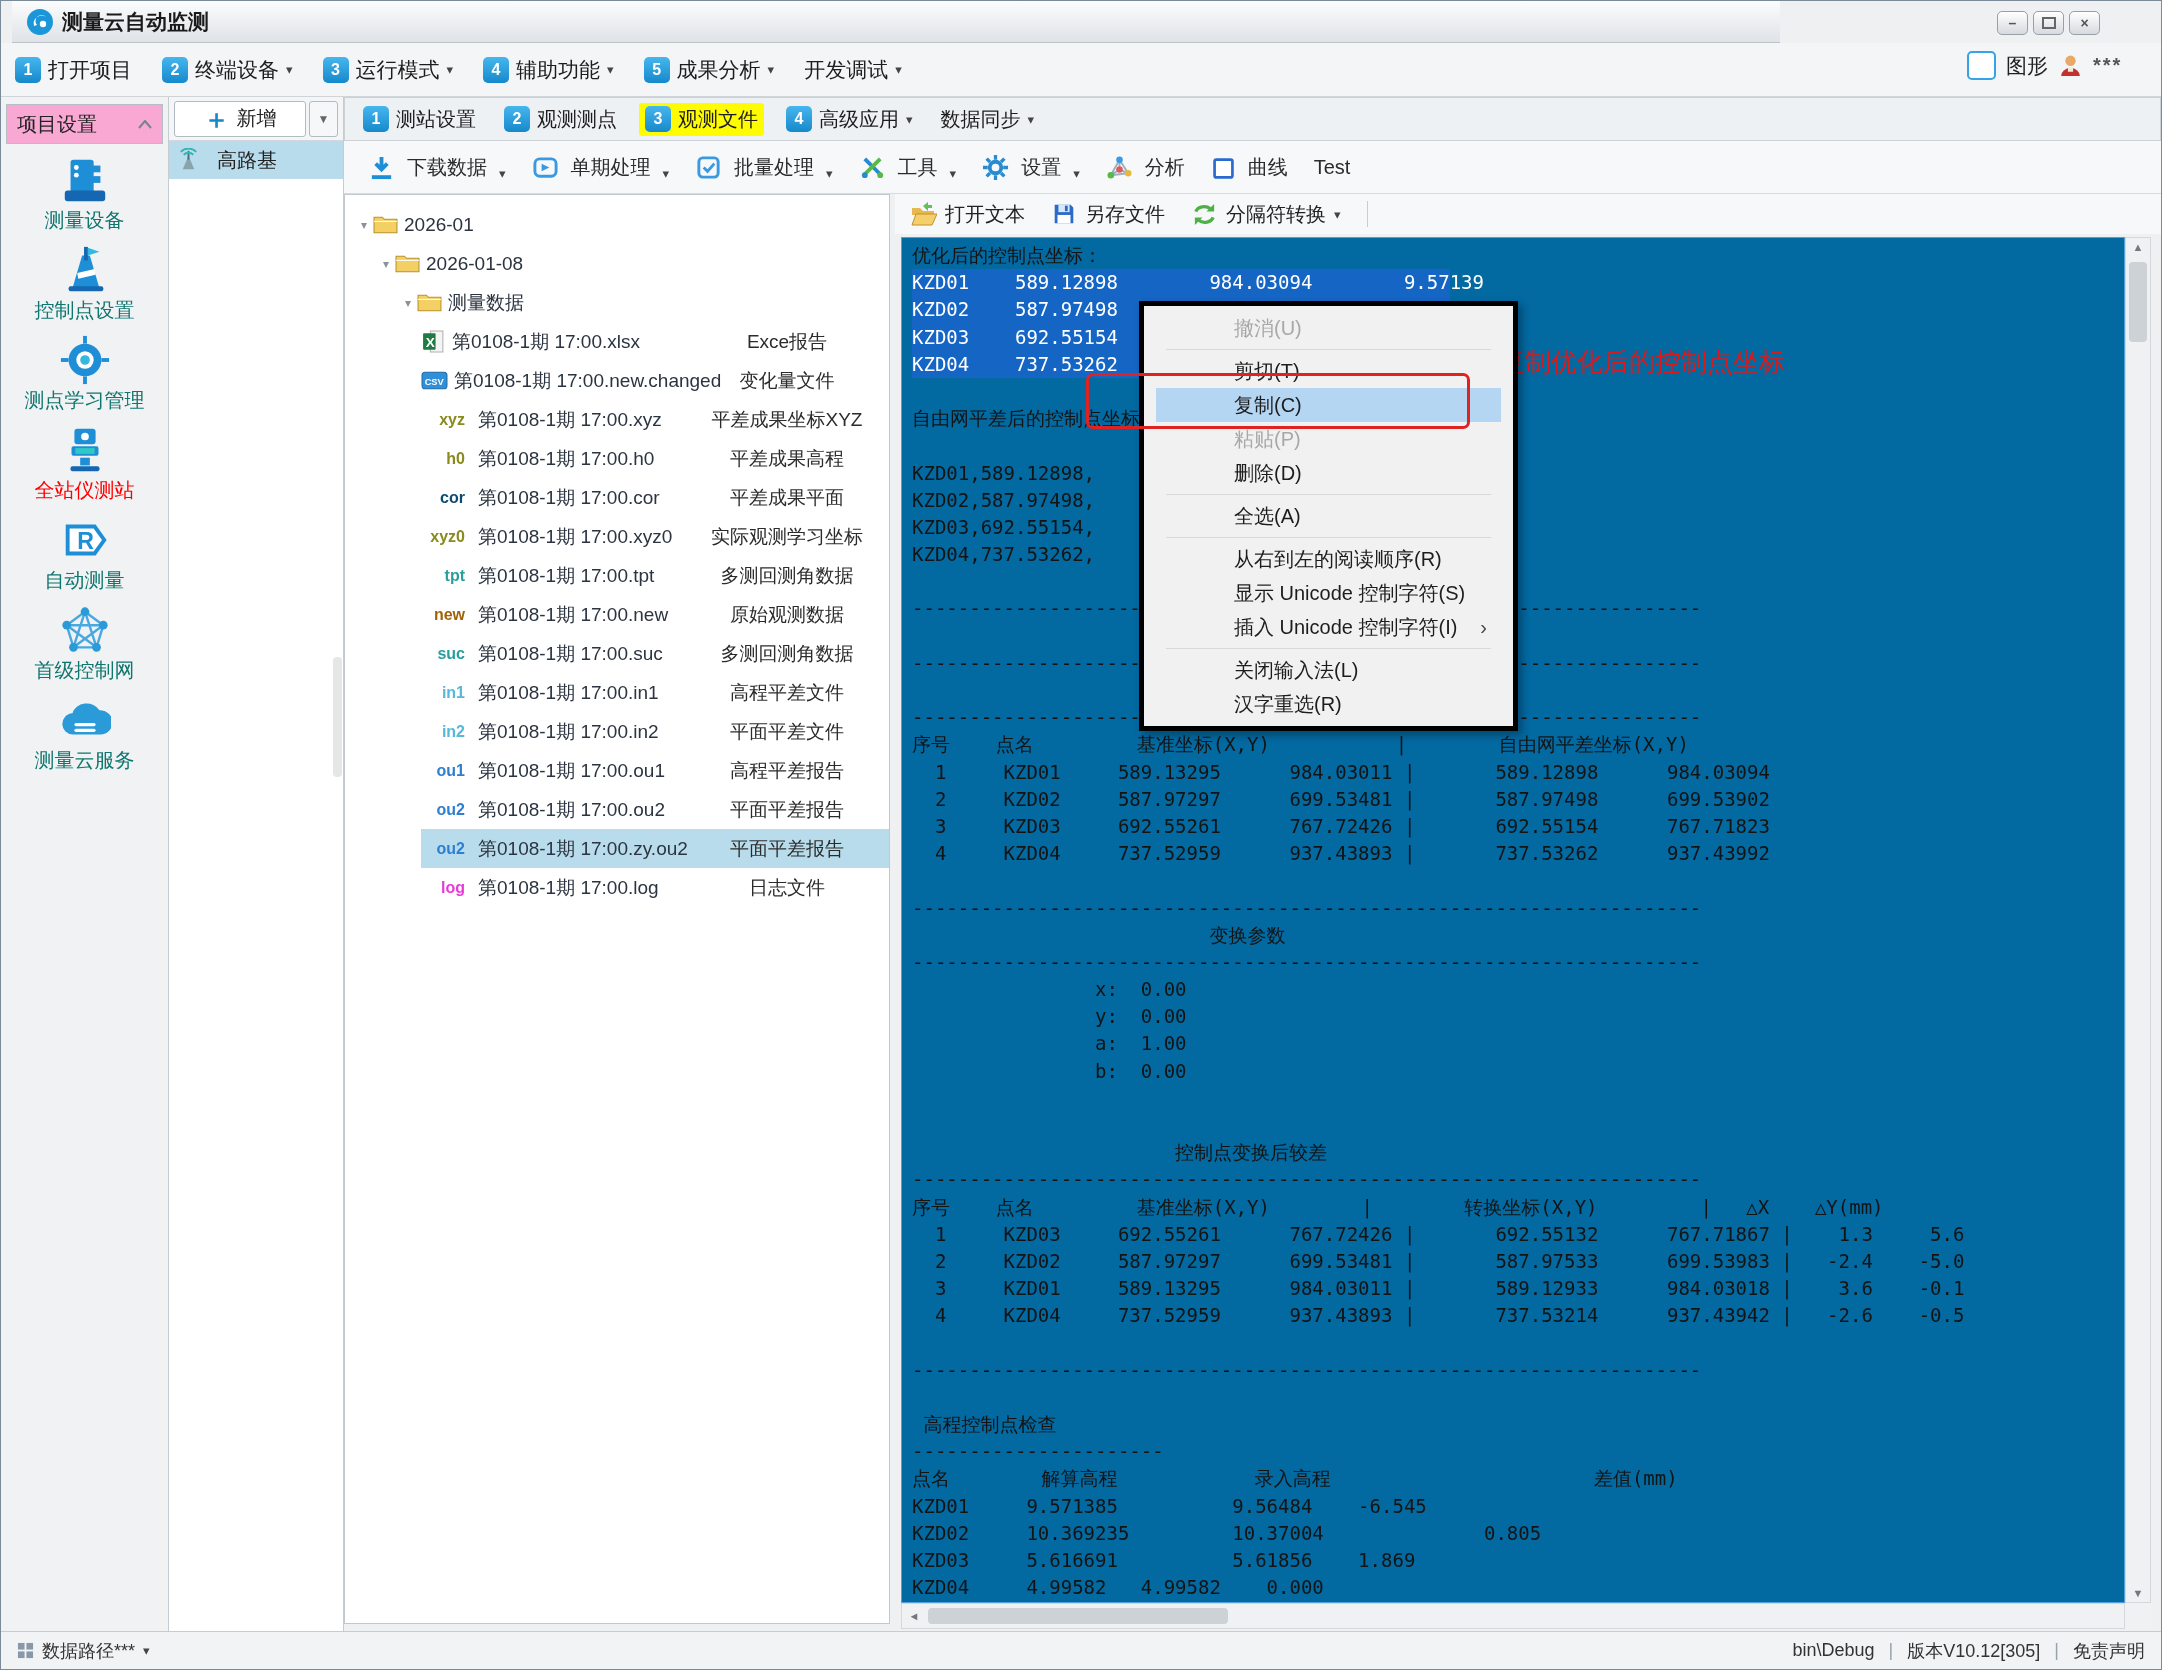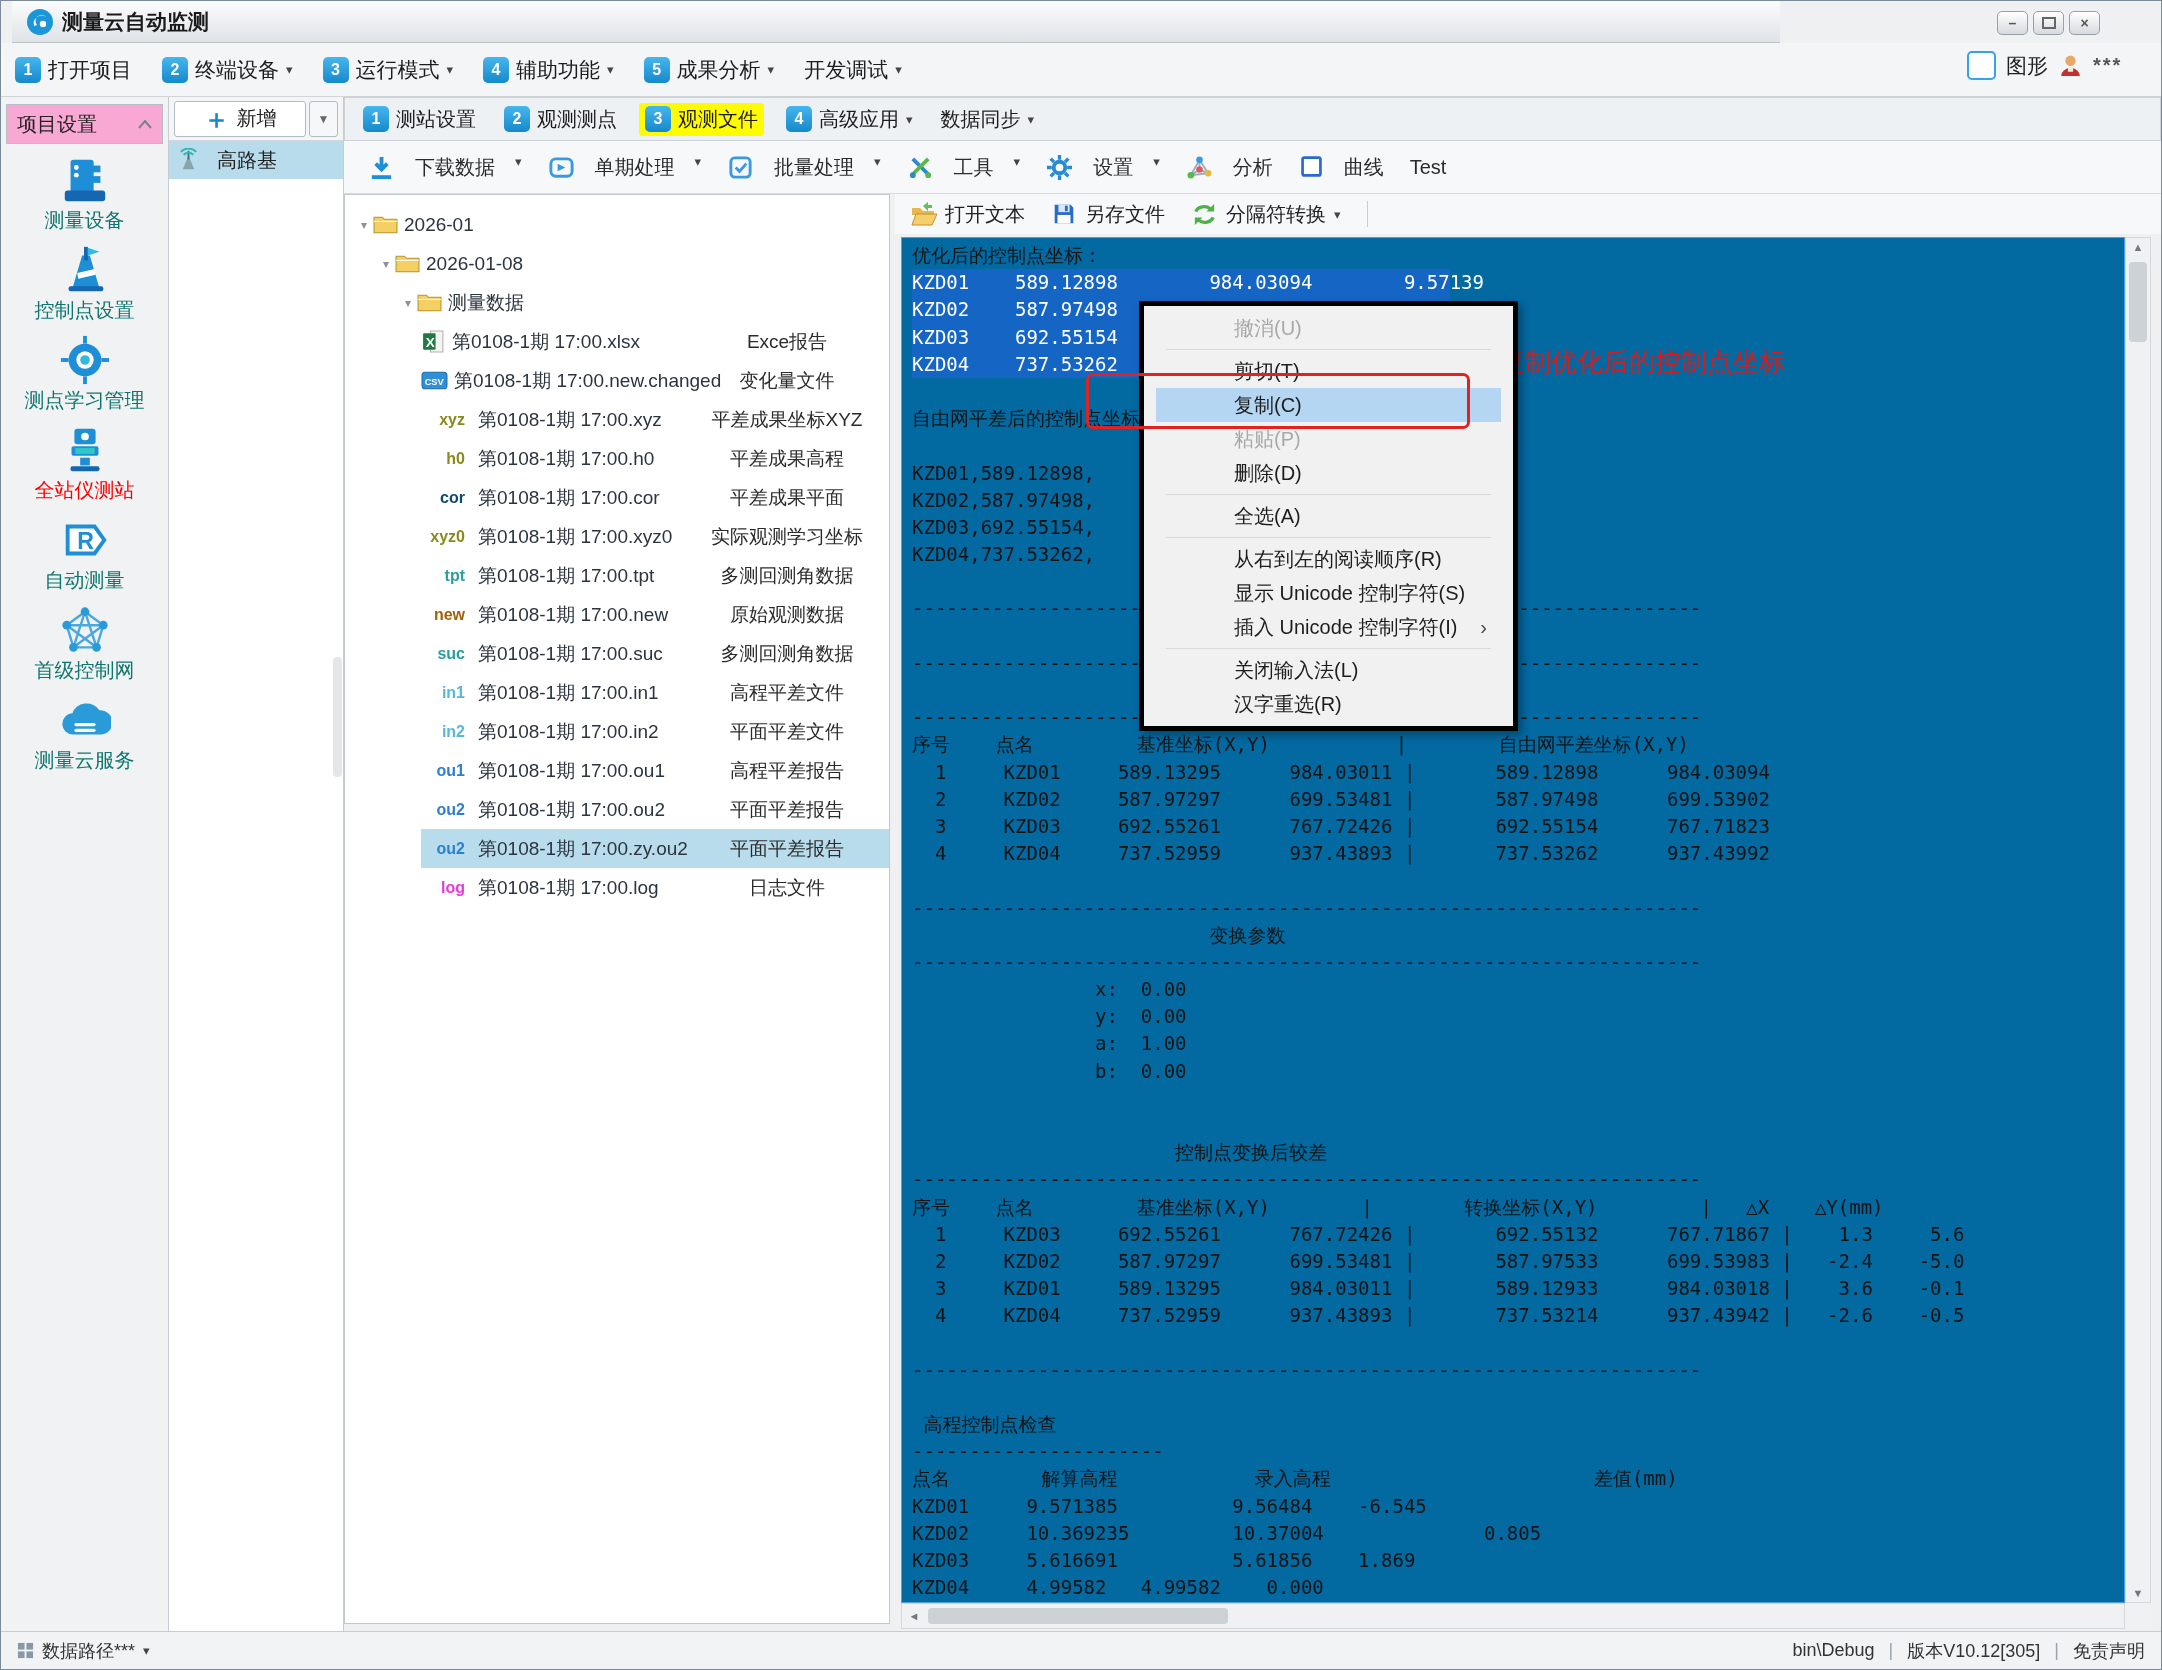--- a/index.html
+++ b/index.html
@@ -50,21 +50,21 @@
   .p2-item{height:38px;display:flex;align-items:center;gap:16px;padding:0 7px;font-size:20px;}
   .p2-item.selected{background:#b9dcec;}
   .p2-scroll{position:absolute;right:1px;top:560px;width:9px;height:120px;background:#e4e6e8;border-radius:4px;}
   
   .tabrow{left:343px;top:96px;width:1817px;height:44px;background:#eef1f4;border:1px solid #ccd1d6;
     display:flex;align-items:center;gap:16px;padding:0 12px;box-sizing:border-box;}
   .tab{font-size:20px;padding:3px 6px;border-radius:3px;}
   .tab.hl{background:#fffb00;}
   .toolbar{left:343px;top:140px;width:1817px;height:53px;background:#f6f8fa;border-bottom:1px solid #d7dbdf;
     display:flex;align-items:center;gap:10px;padding:0 16px;box-sizing:border-box;}
-  .tb-item{display:flex;align-items:flex-start;gap:20px;font-size:20px;color:#2b2b2b;padding:4px 8px;}
+  .tb-item{display:flex;align-items:flex-end;gap:12px;font-size:20px;color:#2b2b2b;padding:4px 8px;}
   
   .tree{left:343px;top:193px;width:546px;height:1430px;background:#fff;border:1px solid #c2c8ce;box-sizing:border-box;
     padding-top:10px;font-size:19px;}
   .tree-row{height:39px;display:flex;align-items:center;position:relative;}
   .tw-caret{color:#8a929a;font-size:12px;width:18px;text-align:center;flex:0 0 auto;}
   .t-label{color:#2b3440;margin-left:6px;white-space:nowrap;}
   .file-badge{font-weight:bold;font-size:16px;width:44px;text-align:right;margin-right:7px;flex:0 0 auto;
     font-family:"Liberation Sans",sans-serif;}
   .row-body{display:flex;align-items:center;height:100%;flex:1;}
   .tree-row.selected .row-body{background:#b9dcec;}

